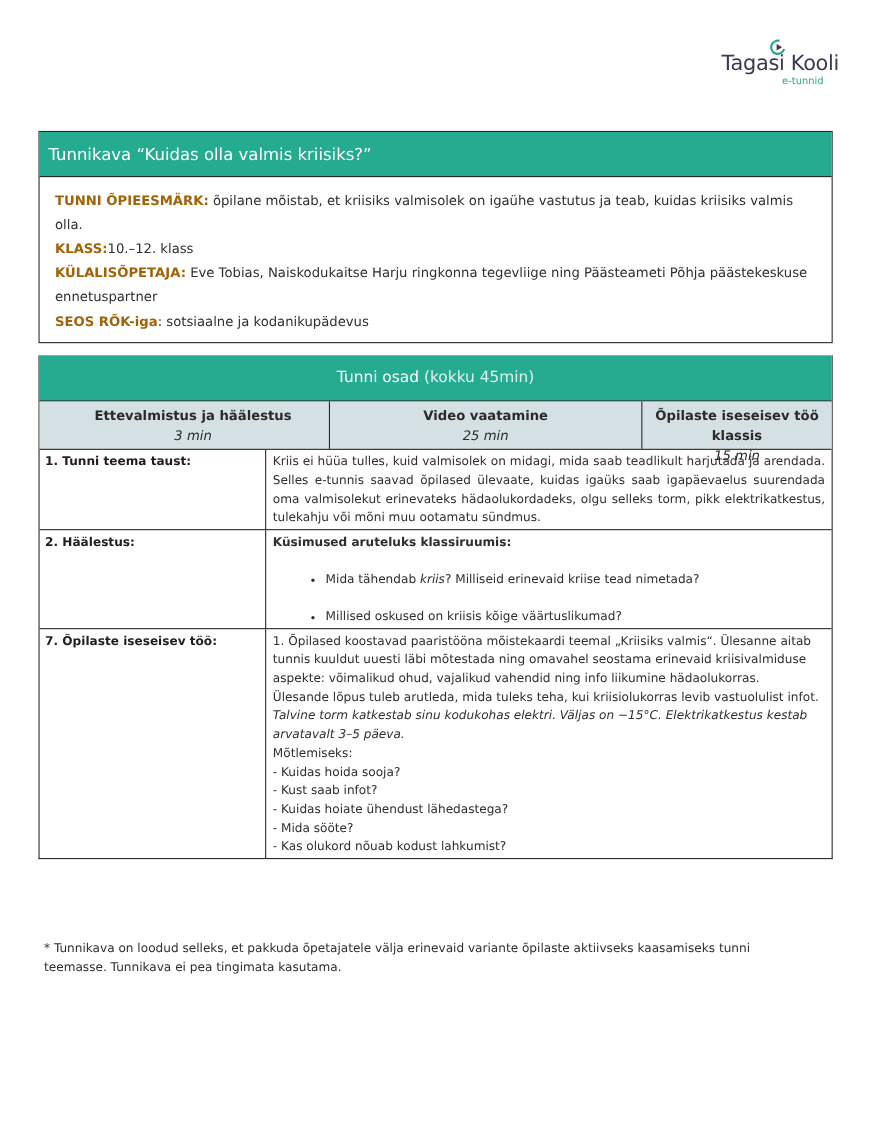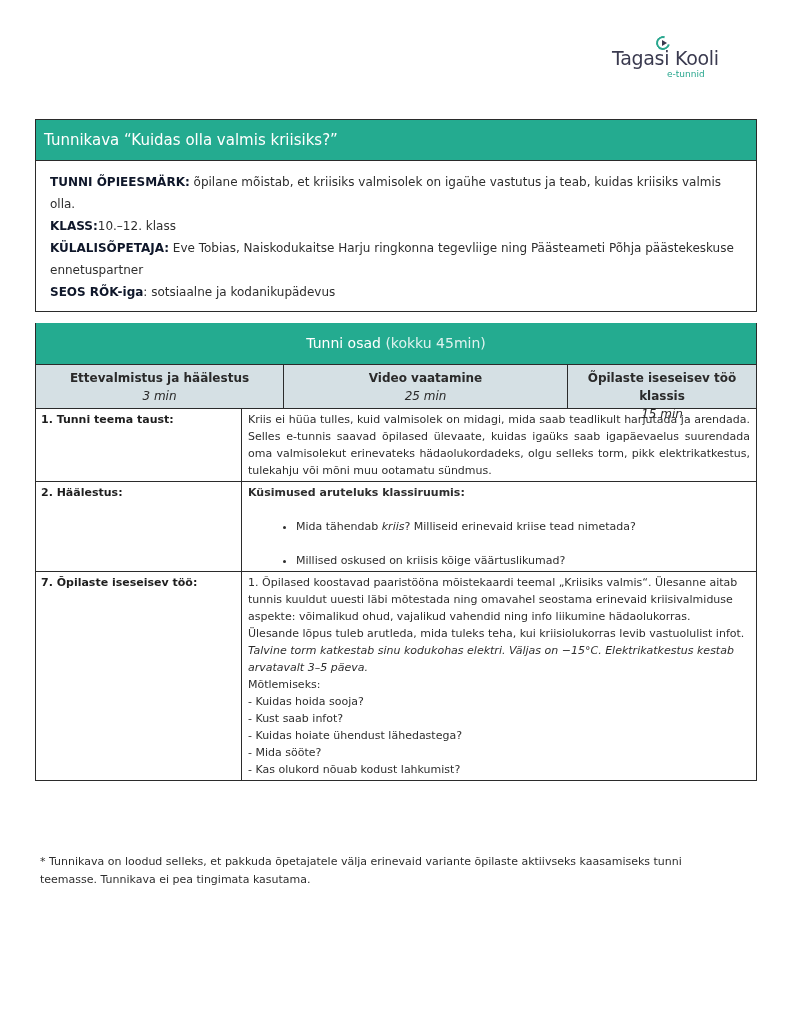--- a/index.html
+++ b/index.html
@@ -1,47 +1,47 @@
 <!DOCTYPE html>
 <html><head>
 <meta charset="utf-8">
 <style>
   html, body { margin:0; padding:0; background:#ffffff; }
   body { width:791px; height:1024px; position:relative; overflow:hidden;
          font-family:"DejaVu Sans", sans-serif; color:#2a2a2a; }
 
   
-  .logo { position:absolute; left:608px; top:36px; width:120px; height:50px; }
+  .logo { position:absolute; left:652px; top:36px; width:120px; height:50px; }
   .logo-icon { position:absolute; left:48px; top:0px; width:14px; height:14px;
                border:2px solid #2aa78f; border-radius:50%; box-sizing:border-box; border-right-color:transparent; transform:rotate(-30deg); }
   .logo-play { position:absolute; left:54px; top:4px; width:0; height:0;
                border-left:5px solid #3a3a4f; border-top:3px solid transparent; border-bottom:3px solid transparent; }
   .logo-title { position:absolute; left:4px; top:11px; font-size:19px; color:#3a3a4f; letter-spacing:-0.3px; white-space:nowrap; }
   .logo-sub { position:absolute; left:59px; top:33px; font-size:9px; color:#2aa78f; white-space:nowrap; }
 
   
   .infobox { position:absolute; left:35px; top:119px; width:722px; box-sizing:border-box;
              border:1.5px solid #2b2b2b; }
   .infobox-title { background:#24ab90; color:#ffffff; height:41px; box-sizing:border-box;
                    border-bottom:1.5px solid #2b2b2b; padding:0 8px; font-size:15px; line-height:40px; white-space:nowrap; }
   .infobox-body { padding:10px 14px 8px 14px; font-size:12px; line-height:22px; color:#2e2e2e; }
-  .infobox-body b { font-weight:bold; color:#0f172a; }
+  .infobox-body b { font-weight:bold; color:#a16207; }
   .row-line { display:block; }
 
   
   .parts { position:absolute; left:35px; top:323px; width:722px; box-sizing:border-box;
            border-left:1.5px solid #2b2b2b; border-right:1.5px solid #2b2b2b; border-bottom:1.5px solid #2b2b2b; }
   .parts-head { background:#24ab90; color:#ffffff; text-align:center; height:41px; line-height:41px;
                 font-size:14px; border-bottom:1.5px solid #2b2b2b; }
   .parts-head .light { opacity:0.85; }
   .phases { display:flex; background:#d5e0e4; border-bottom:1.5px solid #2b2b2b; height:43px; }
   .phase { text-align:center; font-size:12px; line-height:18px; padding-top:4px; box-sizing:border-box; }
   .phase b { color:#2a2a2a; }
   .phase i { display:block; color:#2a2a2a; }
-  .phase.p1 { width:248px; border-right:1.5px solid #2b2b2b; }
+  .phase.p1 { width:248px; border-right:1.5px solid #2b2b2b;margin-left:16px; }
   .phase.p2 { width:284px; border-right:1.5px solid #2b2b2b; }
   .phase.p3 { flex:1; }
 
   .row { display:flex; border-bottom:1.5px solid #2b2b2b; font-size:11px; line-height:17px; }
   .row:last-child { border-bottom:none; }
   .row .lbl { width:206px; box-sizing:border-box; border-right:1.5px solid #2b2b2b; padding:2px 5px; font-weight:bold; color:#1e1e1e; }
   .row .val { flex:1; padding:2px 6px; color:#2e2e2e; }
   .justify { text-align:justify; }
   .val ul { margin:0; padding-left:48px; }
   .val li { list-style:disc;margin-top:17px; }

